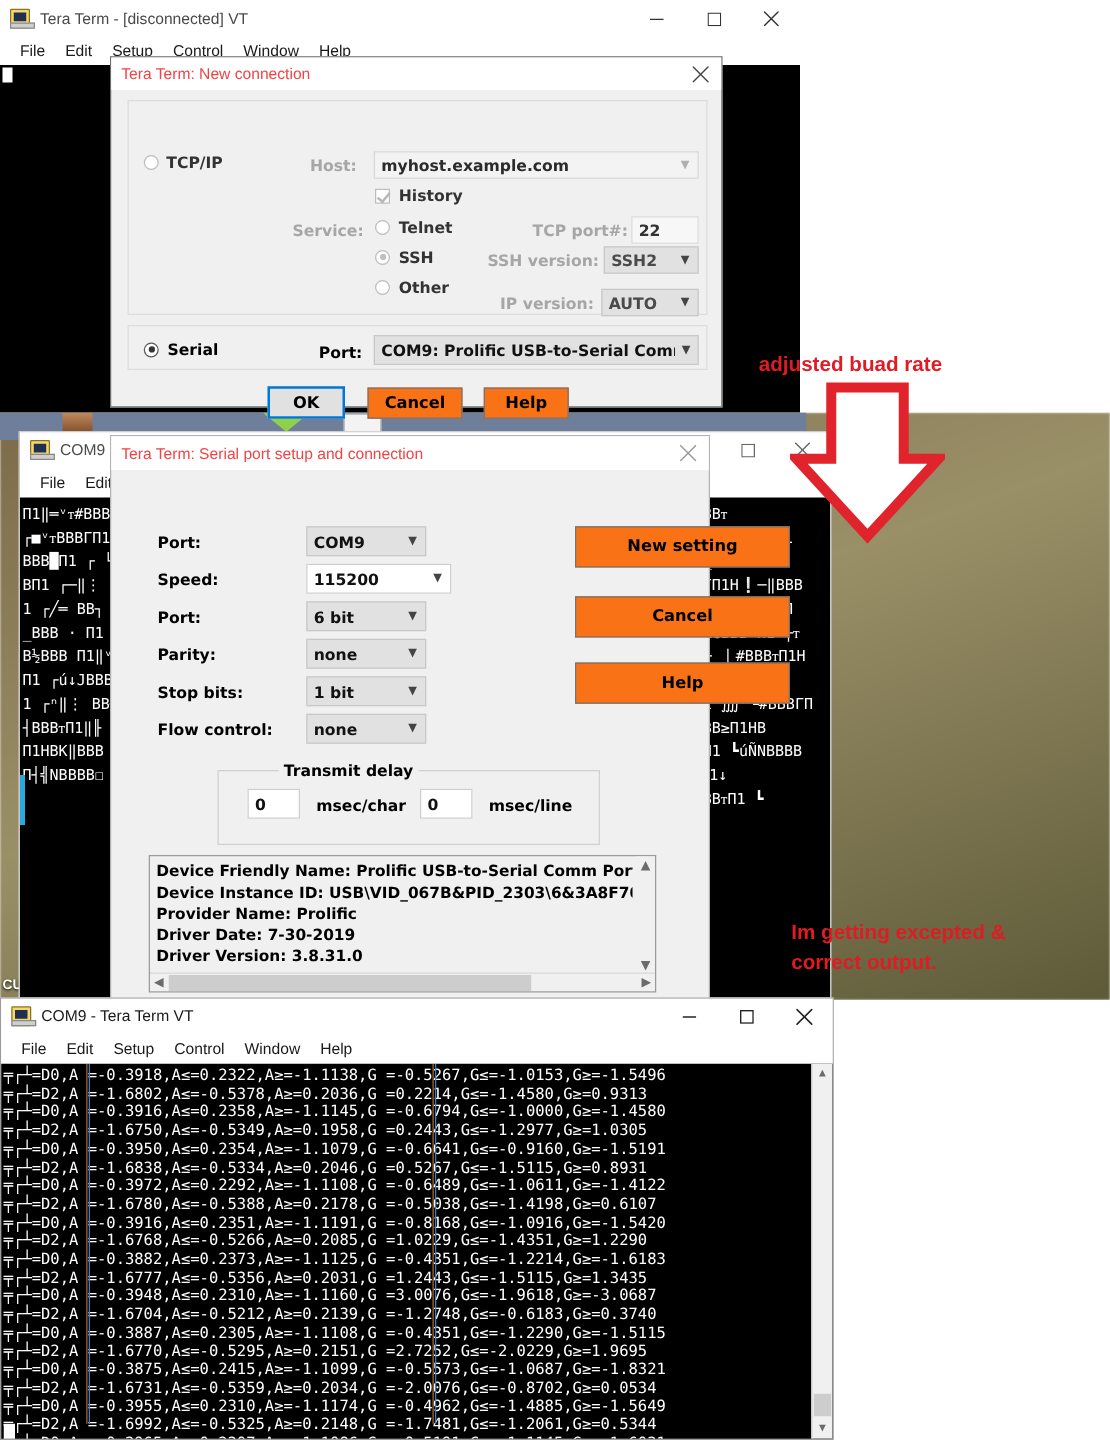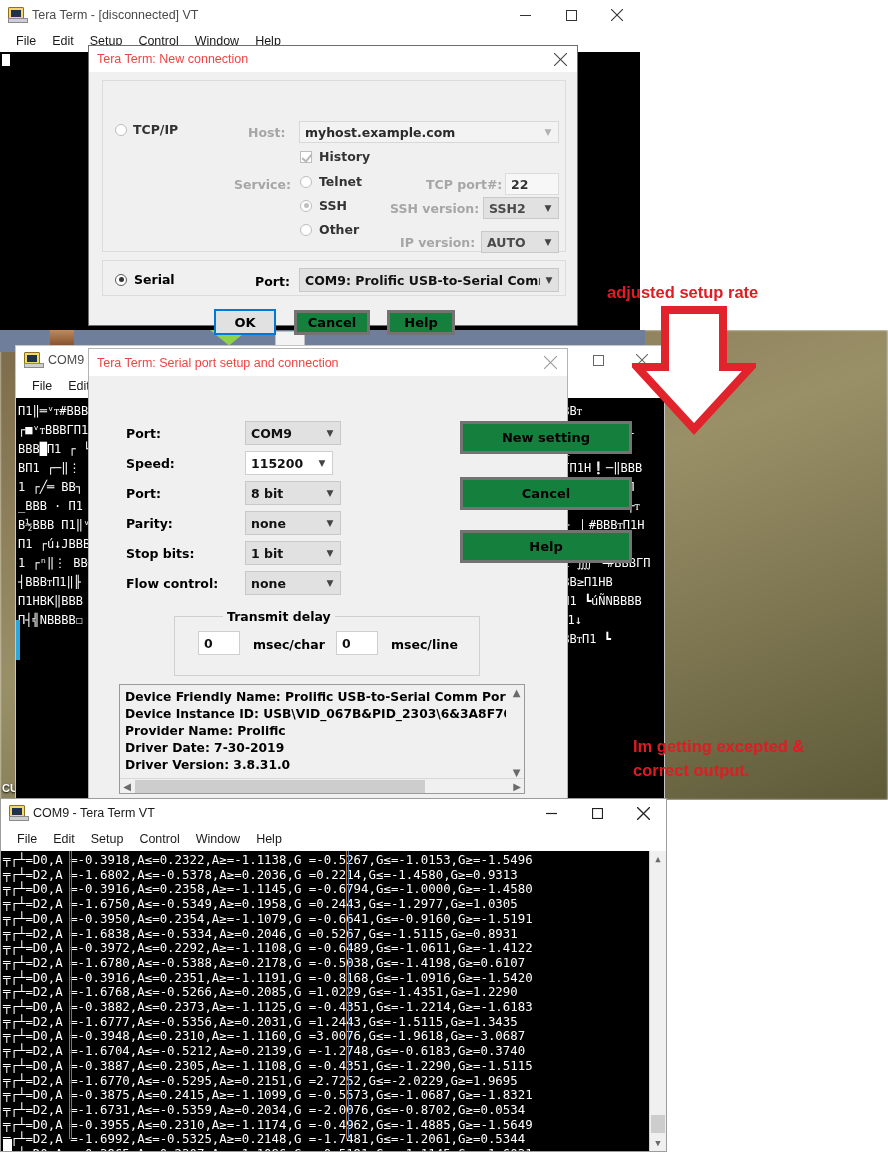--- a/index.html
+++ b/index.html
@@ -91,21 +91,21 @@
     display:flex; align-items:center; padding:0 0 0 5px;
     font-family:"DejaVu Sans", sans-serif; font-size:12.5px; font-weight:bold; color:#111;
   }
   .combo .v { flex:1 1 auto; white-space:nowrap; overflow:hidden; }
   .combo .arrow { width:20px; display:flex; align-items:center; justify-content:center; color:#444; font-size:9px; }
   .combo.gray { background:#e1e1e1; border-color:#c8c8c8; }
   .combo.dimtext { color:#8a8a8a; }
   .combo.dimtext .arrow { color:#b0b0b0; }
 
   .btn {
-    background:#15803d; border:3px solid #737373;
+    background:#f97316; border:1px solid #737373;
     display:flex; align-items:center; justify-content:center;
     font-family:"DejaVu Sans", sans-serif; font-weight:bold; font-size:13px; color:#000;
   }
   .btn.primary { border:2px solid #0078d7; background:#e1e1e1; }
 
   .fieldset {
     border:1px solid #d0d0d0; position:relative; background:#f0f0f0;
   }
   .fieldset > .legend {
     position:absolute; top:-8px; left:10px; background:#f0f0f0; padding:0 4px;
@@ -375,27 +375,27 @@
     </div>
     <div class="dlg-body" style="position:relative;height:425px;">
 
       <div id="serial-fields">
           <span class="lbl" style="position: absolute; left: 37px; top: 50px;">Port:</span>
           <div class="combo gray" style="position: absolute; left: 156px; top: 45px; width: 96px; height: 24px;">
             <span class="v">COM9</span>
             <span class="arrow">▼</span>
           </div>
           <span class="lbl" style="position: absolute; left: 37px; top: 80px;">Speed:</span>
-          <div class="combo" style="position: absolute; left: 156px; top: 75px; width: 88px; height: 24px;">
+          <div class="combo" style="position: absolute; left: 156px; top: 75px; width: 116px; height: 24px;">
             <span class="v">115200</span>
             <span class="arrow">▼</span>
           </div>
           <span class="lbl" style="position: absolute; left: 37px; top: 110px;">Port:</span>
           <div class="combo gray" style="position: absolute; left: 156px; top: 105px; width: 96px; height: 24px;">
-            <span class="v">8 bit</span>
+            <span class="v">6 bit</span>
             <span class="arrow">▼</span>
           </div>
           <span class="lbl" style="position: absolute; left: 37px; top: 140px;">Parity:</span>
           <div class="combo gray" style="position: absolute; left: 156px; top: 135px; width: 96px; height: 24px;">
             <span class="v">none</span>
             <span class="arrow">▼</span>
           </div>
           <span class="lbl" style="position: absolute; left: 37px; top: 170px;">Stop bits:</span>
           <div class="combo gray" style="position: absolute; left: 156px; top: 165px; width: 96px; height: 24px;">
             <span class="v">1 bit</span>
@@ -444,21 +444,21 @@
         </div>
         <div class="hscroll">
           <div class="sb-arrow" style="position:absolute;left:0;top:0;width:14px;height:14px;">◀</div>
           <div class="sb-thumb" style="position:absolute;left:15px;top:1px;width:290px;height:13px;"></div>
           <div class="sb-arrow" style="position:absolute;right:0;top:0;width:14px;height:14px;">▶</div>
         </div>
       </div>
     </div>
   </div>
 
-  <div class="annot" style="left:607px; top:281px; font-size:16.5px;">adjusted setup rate</div>
+  <div class="annot" style="left:607px; top:281px; font-size:16.5px;">adjusted buad rate</div>
   <svg style="position:absolute;left:632px;top:305px;width:124px;height:130px;" viewBox="0 0 124 130">
     <polygon points="33,5 91,5 91,62 119,62 62,124 5,62 33,62" fill="#ffffff" stroke="#e1232b" stroke-width="8" stroke-linejoin="miter"></polygon>
   </svg>
 
   <div class="annot" style="left:633px; top:735px; font-size:16.5px;">
     <div>Im getting excepted &amp;</div>
     <div>correct output.</div>
   </div>
 
   <div class="win" style="left:0; top:798px; width:667px; height:354px; border:1px solid #9c9c9c;">

